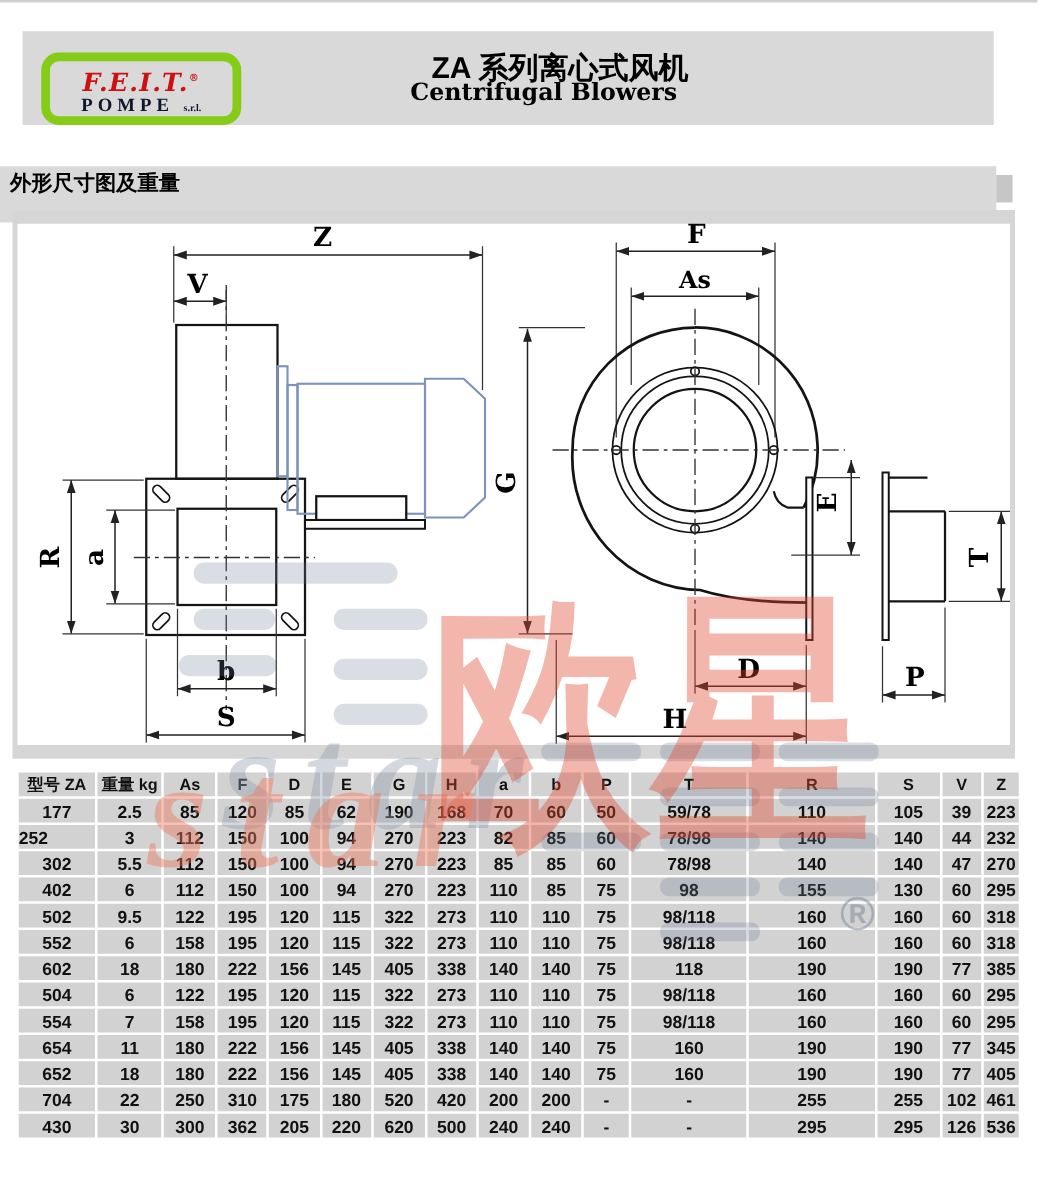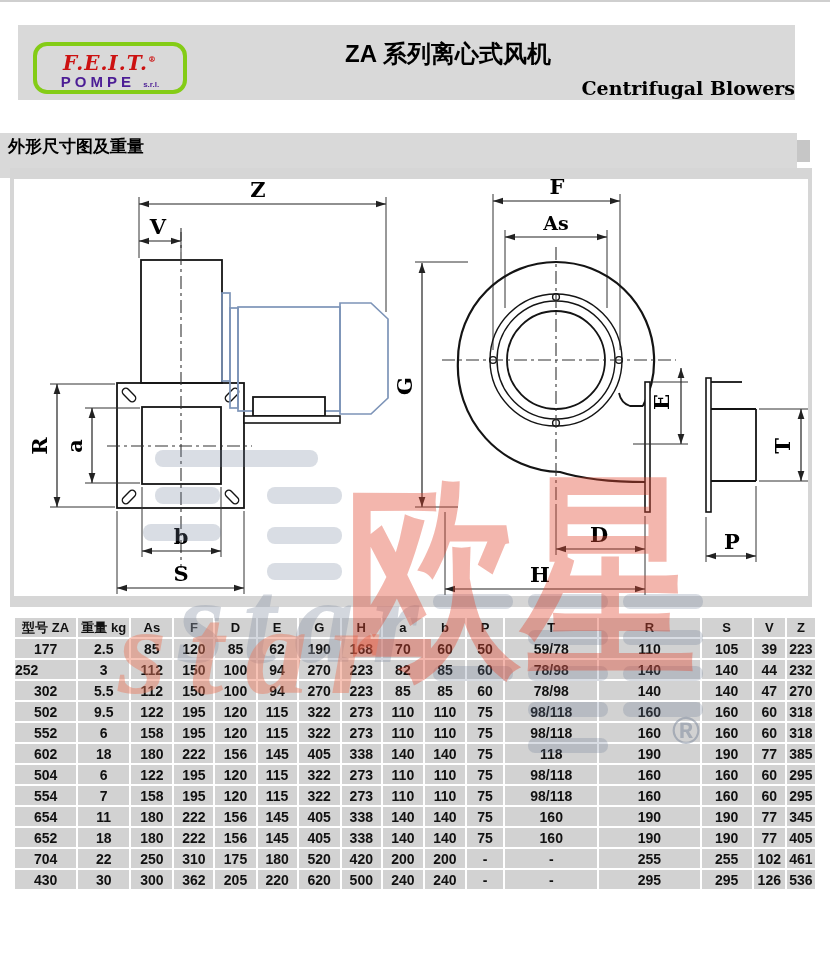--- a/index.html
+++ b/index.html
@@ -9,42 +9,42 @@
     background:#ffffff;
     font-family:"Liberation Sans", sans-serif;
     overflow:hidden;
   }
   .abs{position:absolute;}
   #top-line{left:0;top:0;width:830px;height:2px;background:#cfcfcf;}
   
   #header-bar{left:18px;top:25px;width:777px;height:75px;background:#d9d9d9;}
   #logo-box{
     left:33px;top:42px;width:146px;height:44px;
-    border:4px solid #84cc16;border-radius:14px;
+    border:7px solid #84cc16;border-radius:14px;
     text-align:center;background:transparent;
   }
   #logo-brand{
     margin-top:2px;
     font-family:"DejaVu Serif", serif;
     font-weight:bold;font-style:italic;
     font-size:20px;color:#cc1111;letter-spacing:1px;line-height:22px;
   }
   #logo-brand sup{font-size:8px;}
   #logo-sub{
-    font-family:Liberation Sans, sans-serif;
-    font-weight:bold;font-size:15px;color:#4c1d95;letter-spacing:4px;line-height:16px;
+    font-family:Liberation Serif, serif;
+    font-weight:bold;font-size:15px;color:#0f172a;letter-spacing:4px;line-height:16px;
   }
   #logo-sub .srl{font-size:8px;letter-spacing:0;}
   #title-zh{
     left:88px;top:38px;width:720px;text-align:center;
     font-weight:bold;font-size:24px;color:#000;
     font-family:"Liberation Sans", sans-serif;
   }
   #title-en{
-    left:75px;top:77px;width:720px;text-align:right;
+    left:75px;top:63px;width:720px;text-align:center;
     font-family:"DejaVu Serif", serif;
     font-weight:bold;font-size:19px;color:#000;
   }
   
   #section-bar{
     left:0;top:133px;width:797px;height:45px;background:#d9d9d9;
     font-weight:bold;font-size:17px;color:#000;line-height:27px;
     padding-left:8px;box-sizing:border-box;
   }
   #section-shadow{left:797px;top:140px;width:13px;height:22px;background:#c6c6c6;}
@@ -185,20 +185,38 @@
         <td>270</td>
         <td>223</td>
         <td>85</td>
         <td>85</td>
         <td>60</td>
         <td>78/98</td>
         <td>140</td>
         <td>140</td>
         <td>47</td>
         <td>270</td>
+      </tr>
+      <tr>
+        <td>402</td>
+        <td>6</td>
+        <td>112</td>
+        <td>150</td>
+        <td>100</td>
+        <td>94</td>
+        <td>270</td>
+        <td>223</td>
+        <td>110</td>
+        <td>85</td>
+        <td>75</td>
+        <td>98</td>
+        <td>155</td>
+        <td>130</td>
+        <td>60</td>
+        <td>295</td>
       </tr>
       <tr>
         <td>502</td>
         <td>9.5</td>
         <td>122</td>
         <td>195</td>
         <td>120</td>
         <td>115</td>
         <td>322</td>
         <td>273</td>

